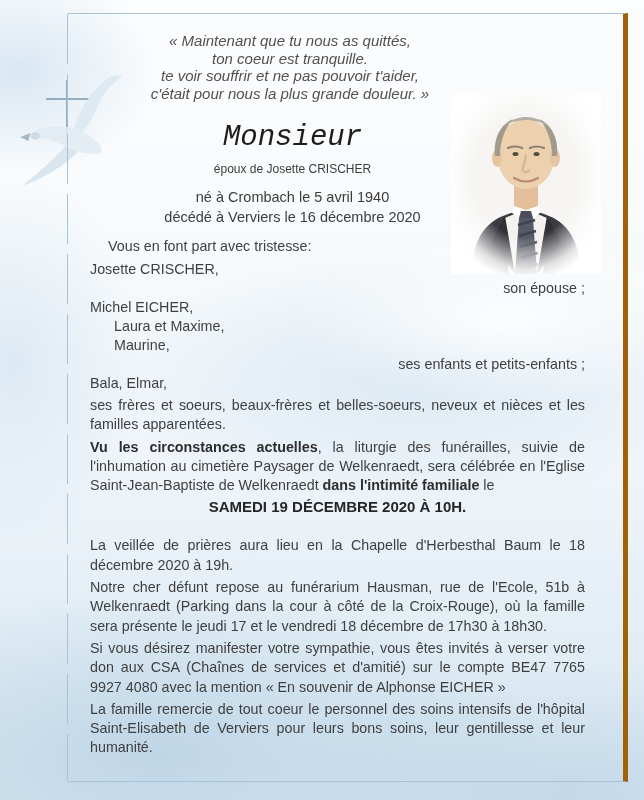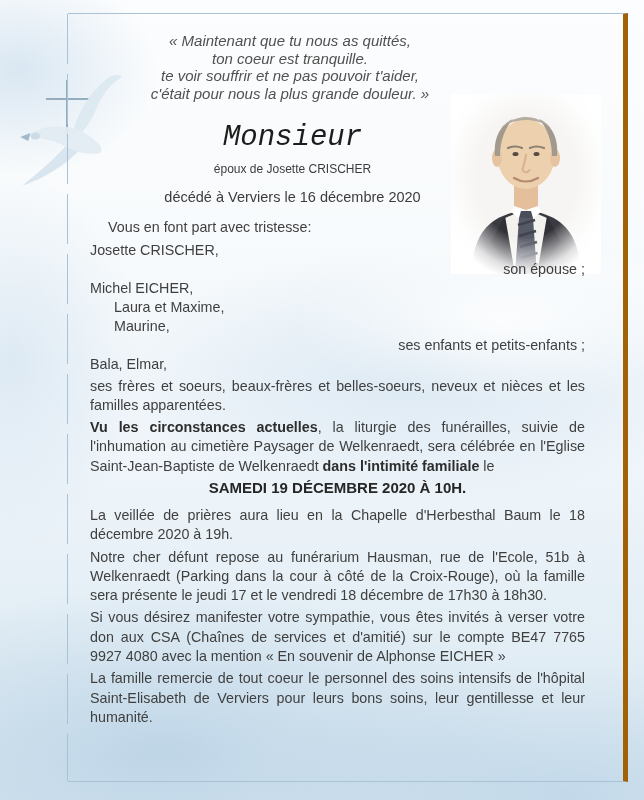--- a/index.html
+++ b/index.html
@@ -37,21 +37,21 @@
   .spouse{font-size:12px;line-height:20px;margin-top:5px;color:#3c3c3c;}
   .dates{margin-top:9px;font-size:14.5px;line-height:19.5px;color:#3c3c3c;}
   .photo{position:absolute;top:80px;right:22px;width:150px;height:180px;}
   .line{margin:0;font-size:14.3px;line-height:19px;}
   .intro{margin-top:10px;margin-bottom:4px;margin-left:18px;}
   .role{text-align:right;}
   .indent{padding-left:24px;}
   .para{margin:3px 0 0;font-size:14.3px;line-height:19.3px;}
   .justify{text-align:justify;}
   .b{font-weight:700;color:#2d2d2d;}
-  .date-line{margin:2px 0 6px;text-align:center;font-weight:700;font-size:15px;line-height:19px;color:#262626;}
+  .date-line{margin:2px 0 17px;text-align:center;font-weight:700;font-size:15px;line-height:19px;color:#262626;}
 </style>
 </head>
 <body>
 
 <div class="cross-v"></div>
 <div class="cross-h"></div>
 <div class="dove">
   <svg viewBox="0 0 110 120" width="116" height="122">
     <g opacity="0.9">
       <path d="M8 110 C30 92 48 76 58 62 L70 68 C58 84 36 100 8 110 Z" fill="#d7e4ee"></path>
@@ -114,20 +114,21 @@
       <div>« Maintenant que tu nous as quittés,</div>
       <div>ton coeur est tranquille.</div>
       <div>te voir souffrir et ne pas pouvoir t'aider,</div>
       <div>c'était pour nous la plus grande douleur. »</div>
     </div>
 
     <div class="header">
       <div class="title">Monsieur</div>
       <div class="spouse">époux de Josette CRISCHER</div>
       <div class="dates">
+        <div>né à Crombach le 5 avril 1940</div>
         <div>décédé à Verviers le 16 décembre 2020</div>
       </div>
     </div>
 
     <p class="line intro">Vous en font part avec tristesse:</p>
     <p class="line">Josette CRISCHER,</p>
     <p class="line role">son épouse ;</p>
     <p class="line">Michel EICHER,</p>
     <p class="line indent">Laura et Maxime,</p>
     <p class="line indent">Maurine,</p>

